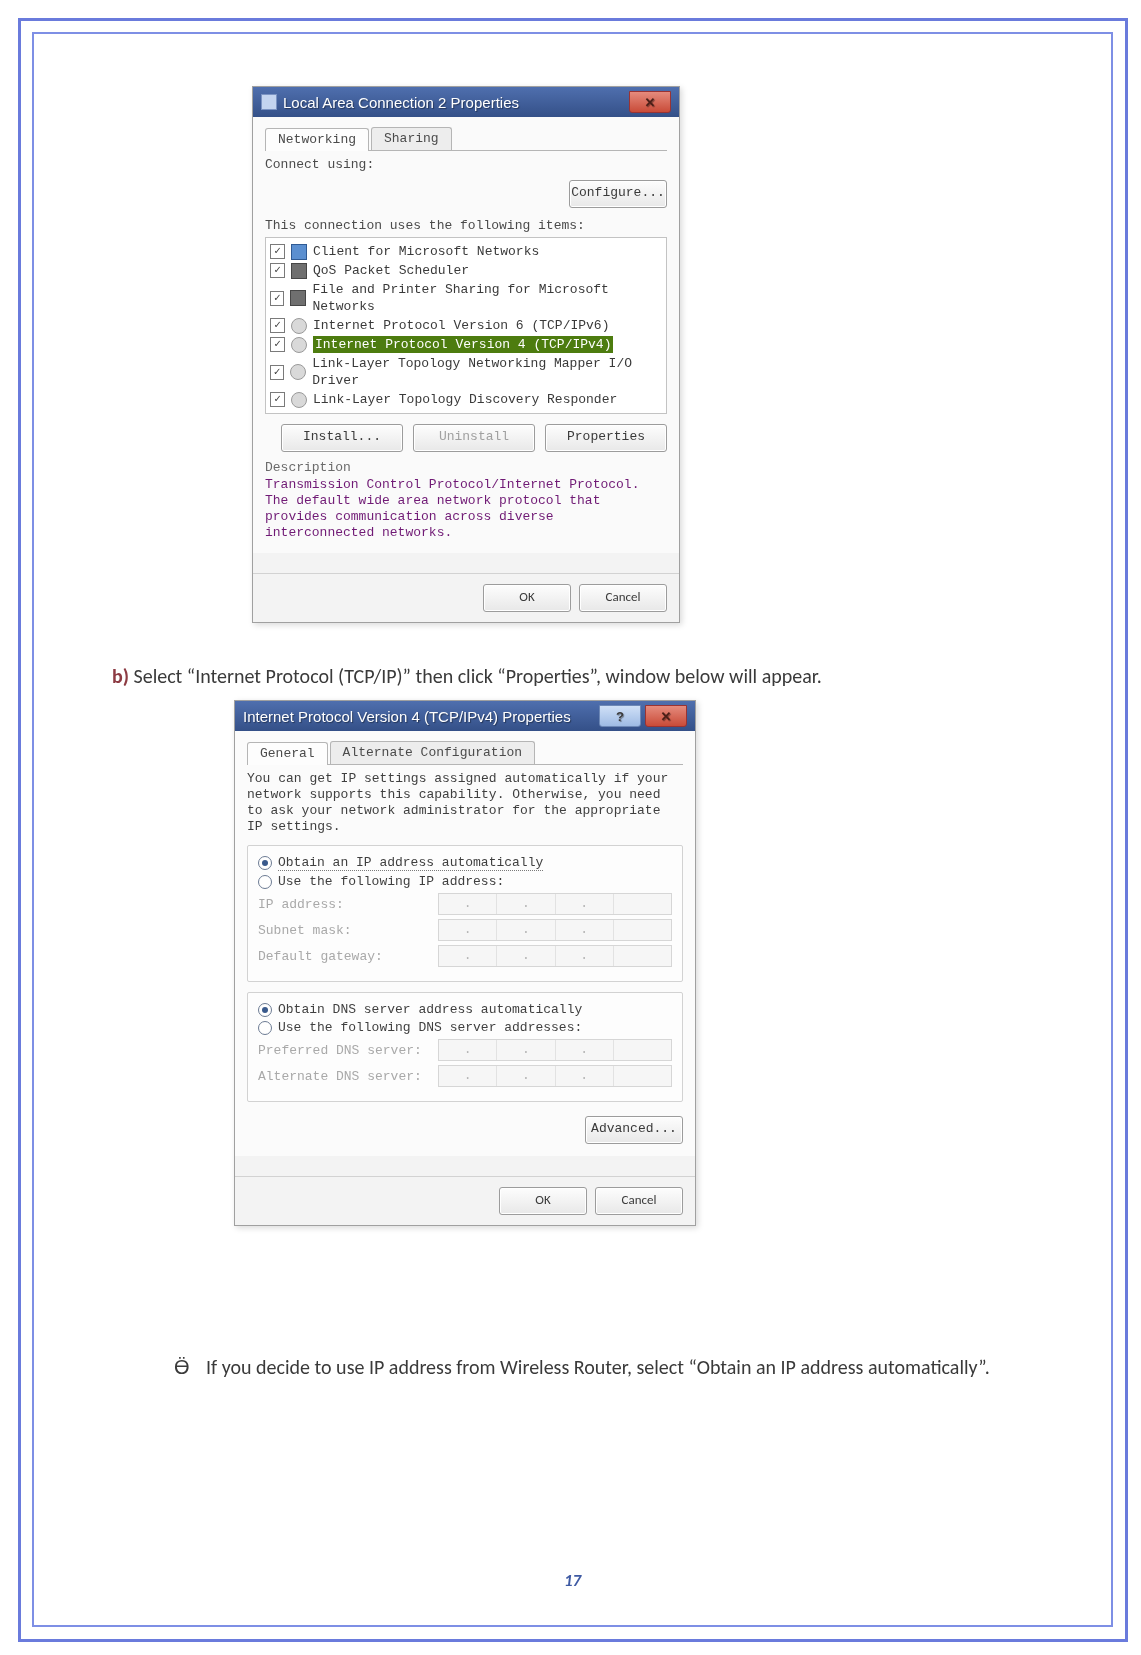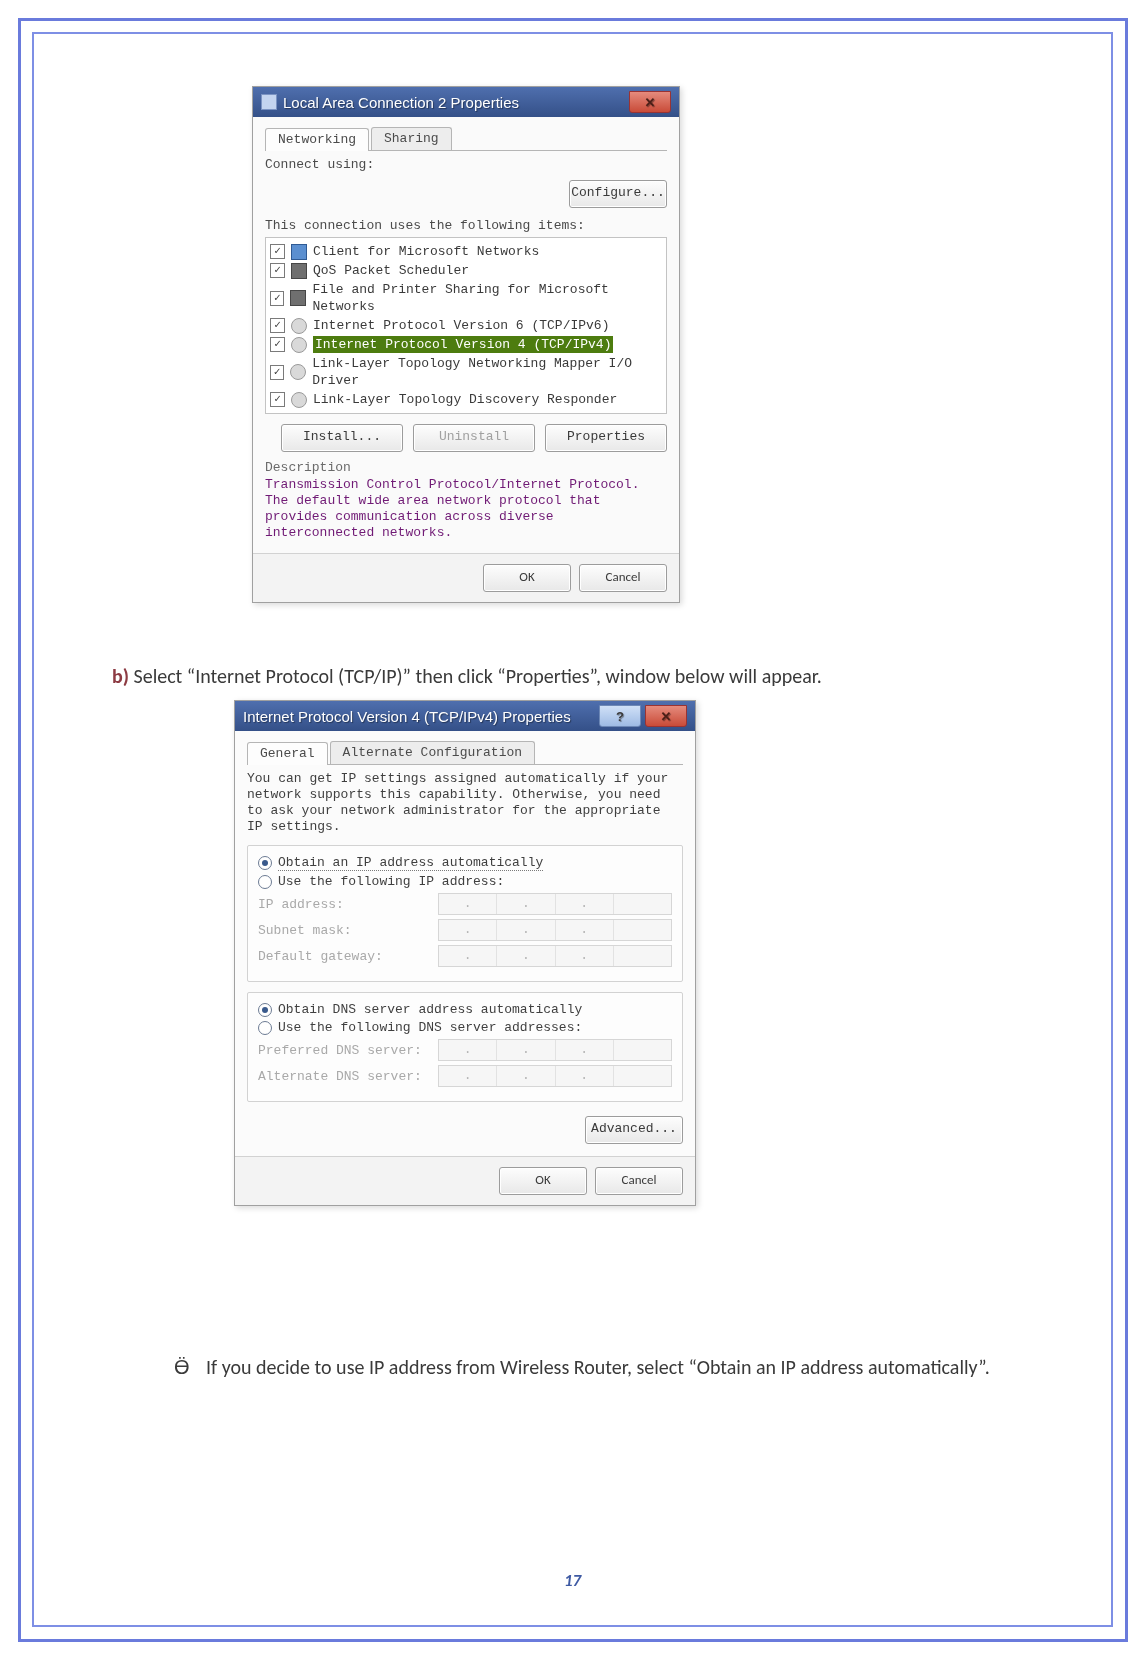--- a/index.html
+++ b/index.html
@@ -162,20 +162,21 @@
 
   .btn-row3 { display:flex; justify-content: space-between; gap: 10px; margin: 10px 0 8px 0; padding-left: 16px; }
 
   .desc-section .desc-title { color:#6a6a6a; font-size:13px; margin-bottom:2px; }
   .desc-text { font-size: 13px; color:#701a75; line-height: 16px; }
 
   .footer-btns {
     display:flex; gap:8px; justify-content:flex-end;
     padding: 10px 12px;
     border-top: 1px solid #d2d2d2;
+    margin-top: 20px;
   }
 
   
   .intro { font-size:13px; color:#3f3f3f; line-height:16px; margin: 4px 0 10px 0; }
   .radio-row { display:flex; align-items:center; gap:6px; font-size:13px; color:#3f3f3f; margin:3px 0; }
   .radio {
     width:12px; height:12px; border:1px solid #6c7b93; border-radius:50%; background:#fff;
     display:inline-flex; align-items:center; justify-content:center;
   }
   .radio .dot { width:6px; height:6px; border-radius:50%; background:#3a5a8c; }

